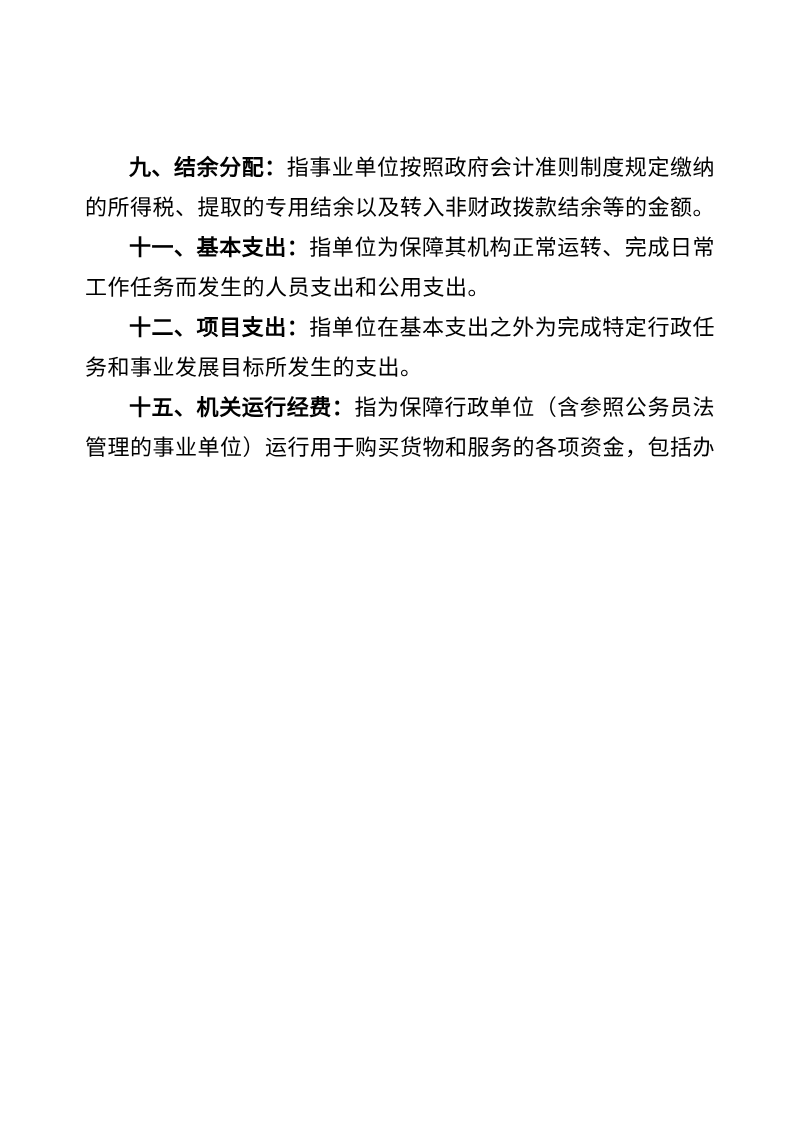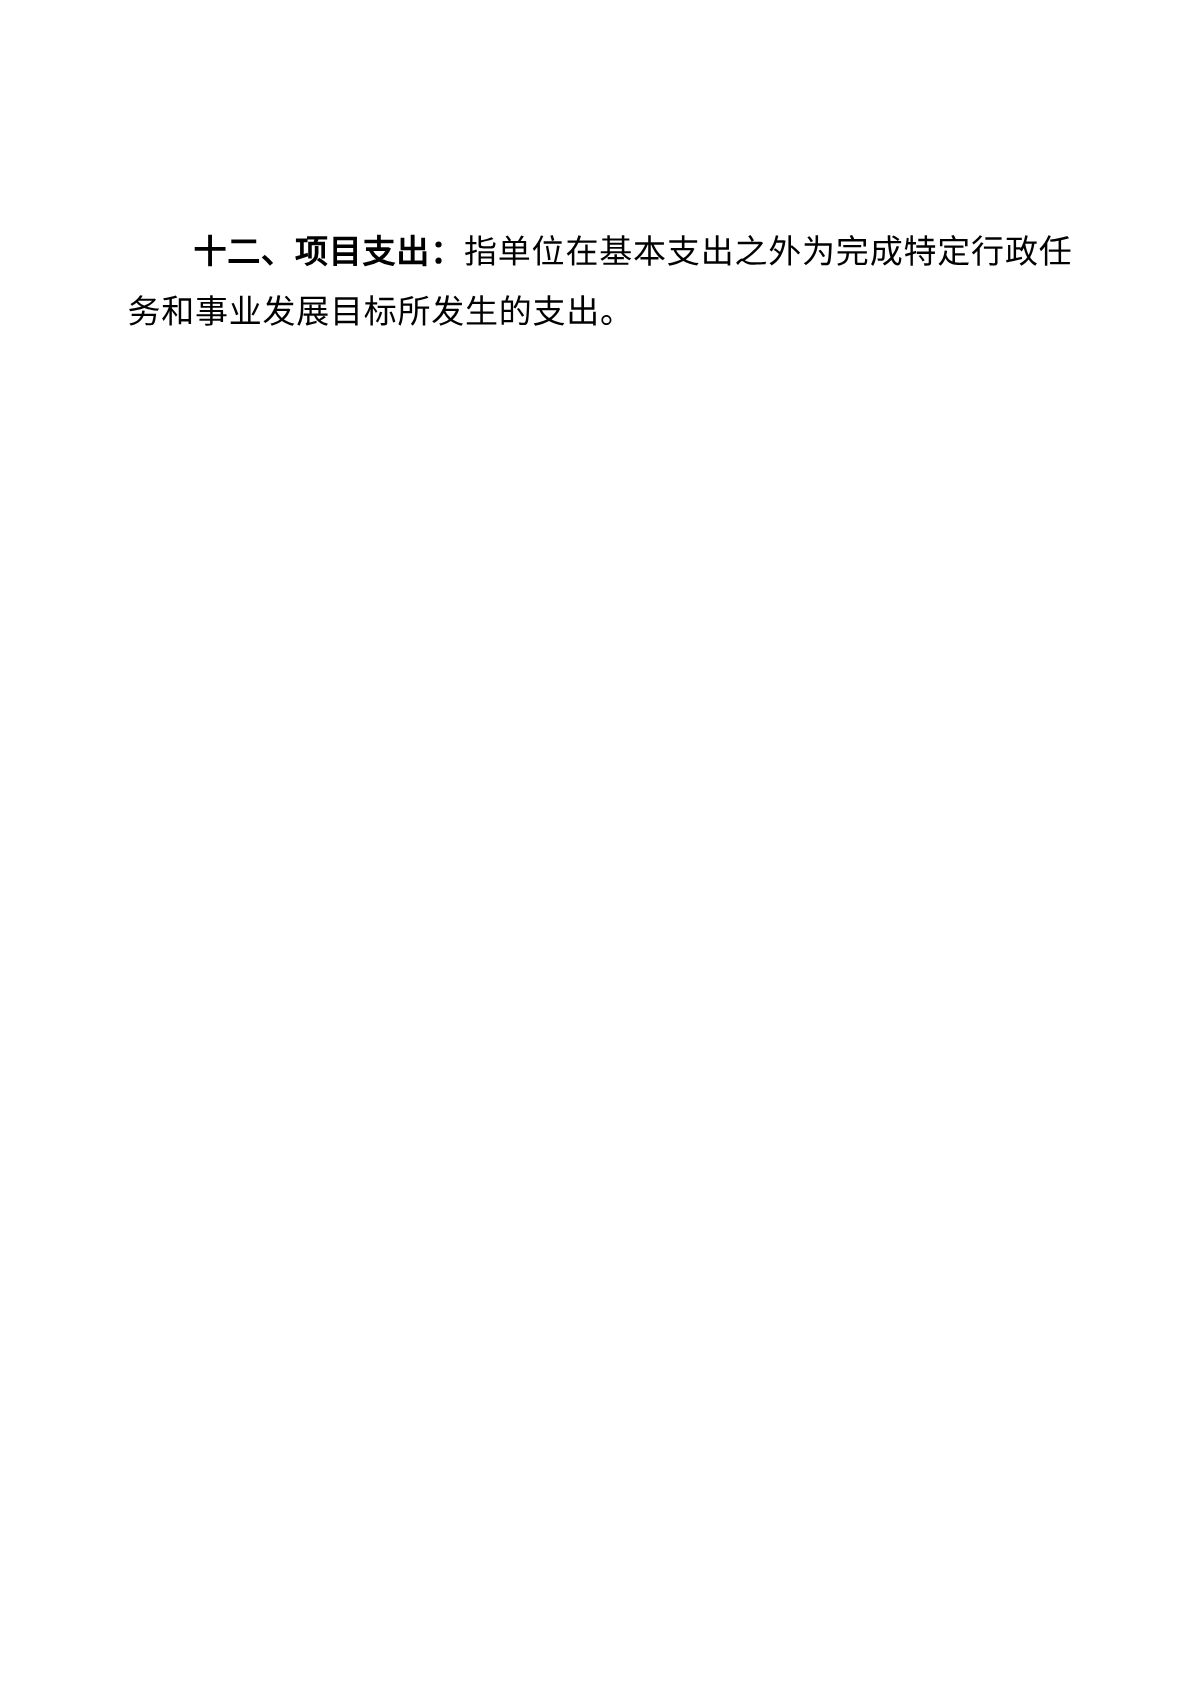--- a/index.html
+++ b/index.html
@@ -37,21 +37,24 @@
   .term {
     font-weight: 700;
     font-family: "Liberation Sans", sans-serif;
   }
 </style>
 </head>
 <body>
 
 <div class="page">
 
+  <p class="para"><span class="term">九、结余分配：</span><span class="def">指事业单位按照政府会计准则制度规定缴纳的所得税、提取的专用结余以及转入非财政拨款结余等的金额。</span></p>
 
 
+  <p class="para"><span class="term">十一、基本支出：</span><span class="def">指单位为保障其机构正常运转、完成日常工作任务而发生的人员支出和公用支出。</span></p>
 
   <p class="para"><span class="term">十二、项目支出：</span><span class="def">指单位在基本支出之外为完成特定行政任务和事业发展目标所发生的支出。</span></p>
 
 
 
+  <p class="para"><span class="term">十五、机关运行经费：</span><span class="def">指为保障行政单位（含参照公务员法管理的事业单位）运行用于购买货物和服务的各项资金，包括办</span></p>
 
 </div>
 
 </body></html>

